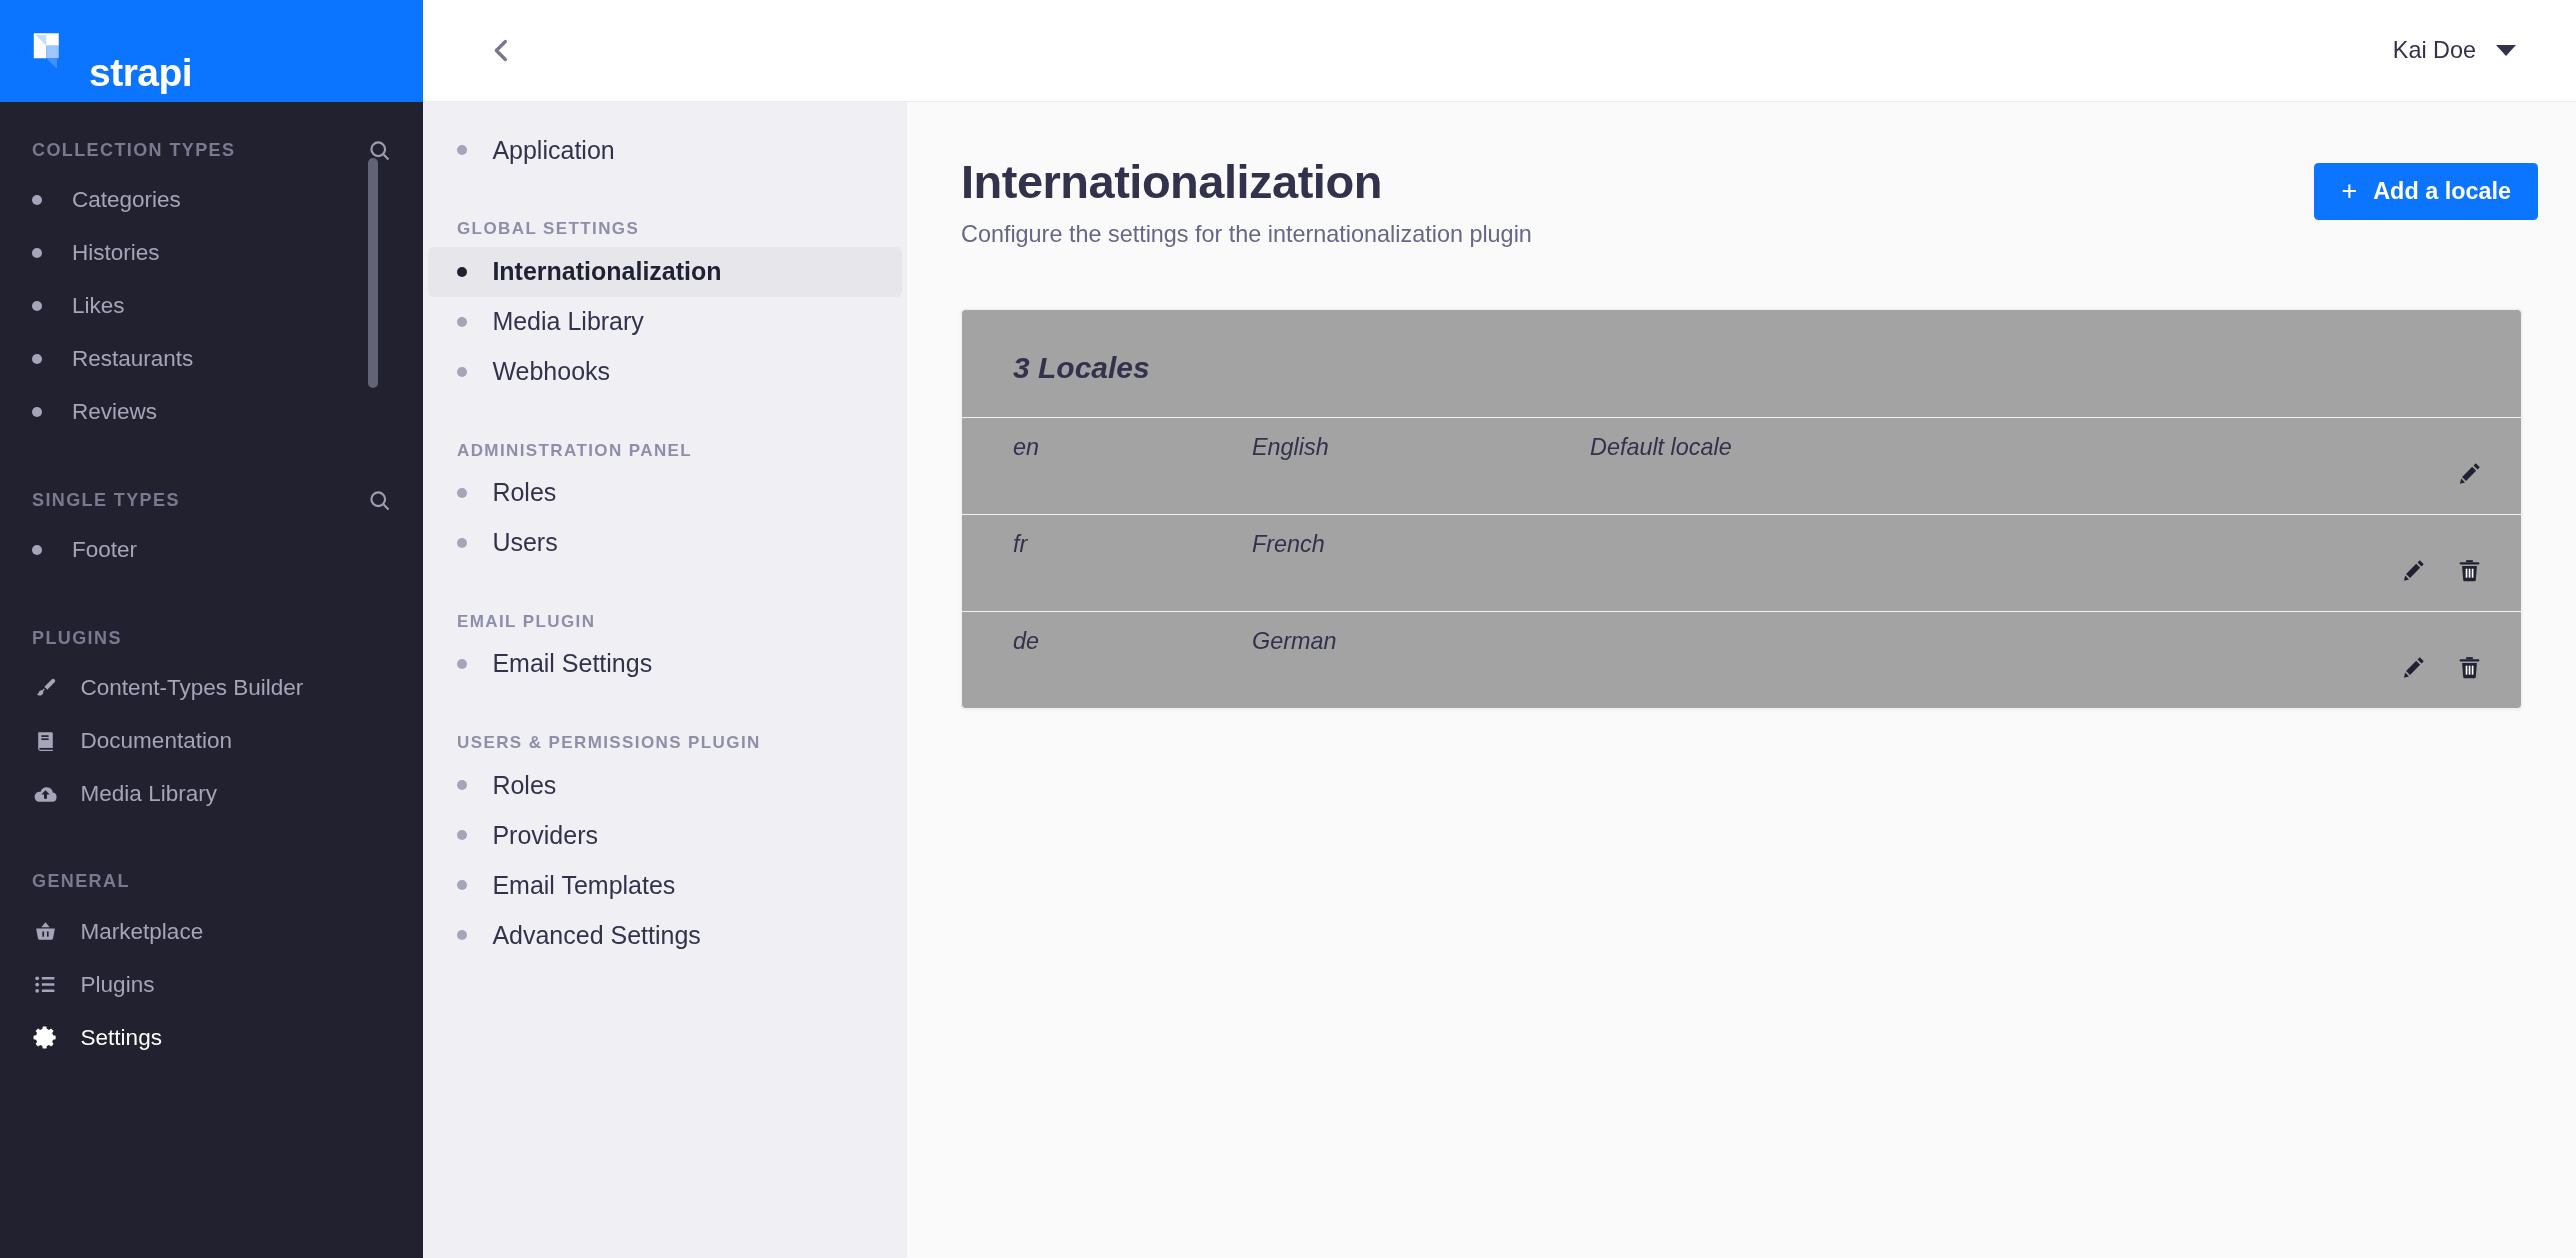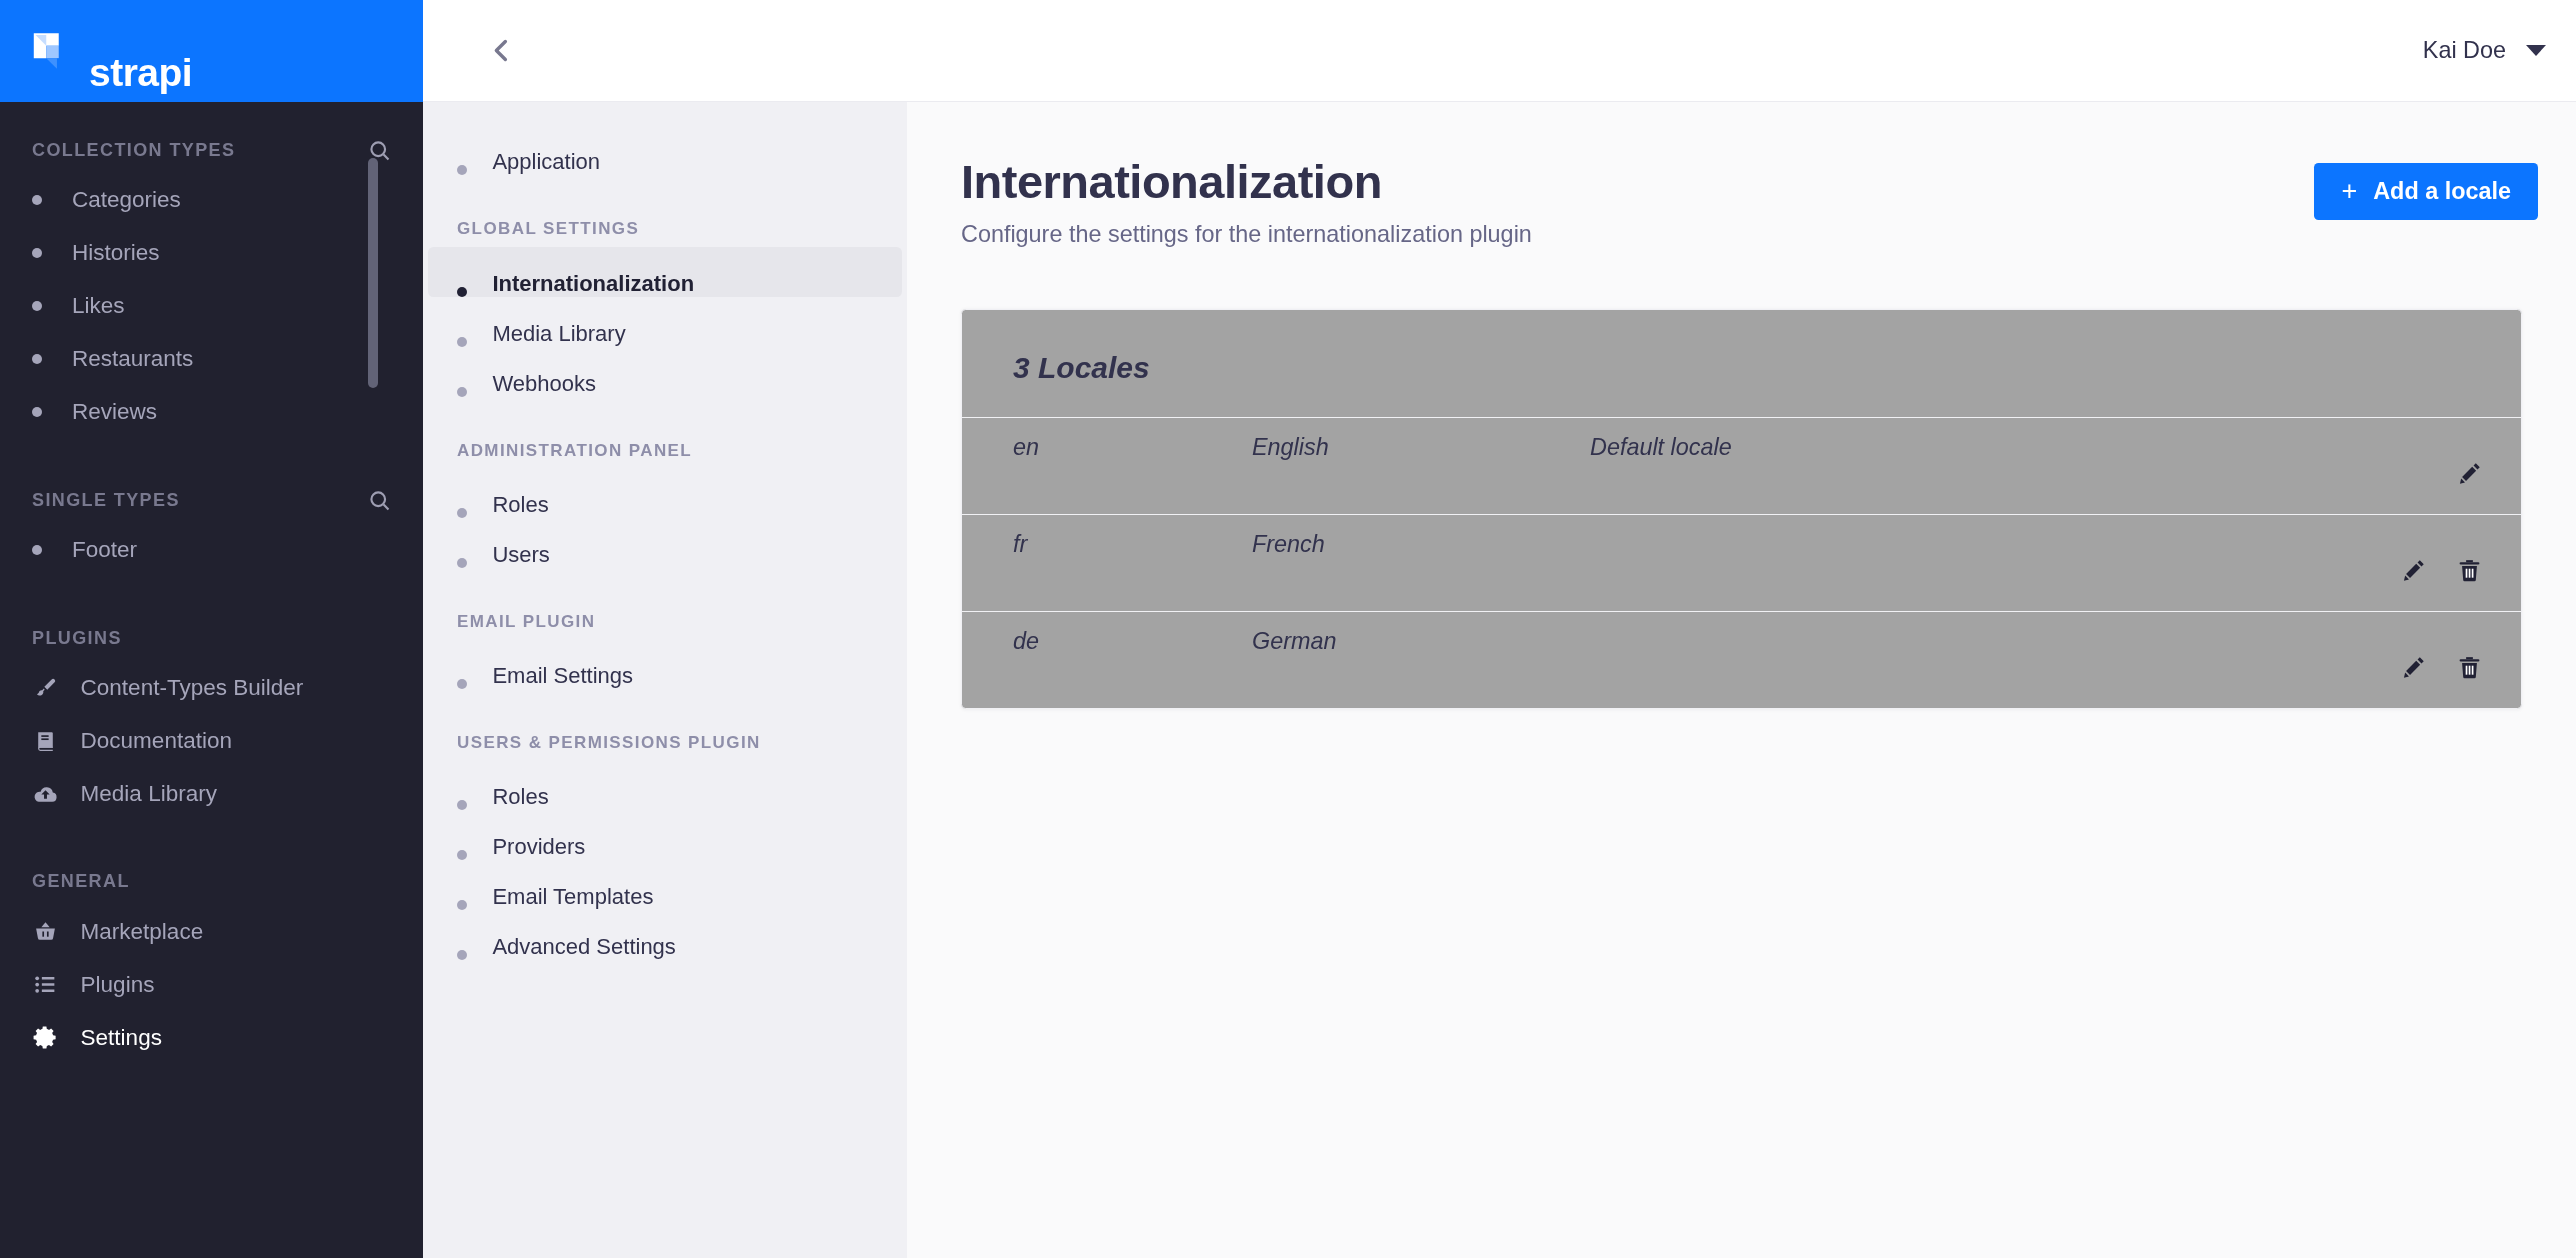--- a/index.html
+++ b/index.html
@@ -66,41 +66,41 @@
     position: absolute; top: 0; left: 0; width: 484px; height: 102px;
     background: #ffffff; border-bottom: 0.9px solid #ebebf0;
     display:flex; align-items:center; padding-left: 63px;
   }
   .back-chev { width: 31px; height: 31px; cursor: pointer; }
   .sub-sec-title {
     color: #8e8ea9; font-size: 17px; font-weight: 700; letter-spacing: 1.4px;
     padding-left: 34px; margin-top: 44px; margin-bottom: 7.2px;
   }
   .sub-item {
-    display: flex; align-items: flex-end; height: 50px;
+    display: flex; align-items: center; height: 50px;
     margin: 0 5.4px; border-radius: 5.4px; padding-left: 29px;
-    color: #32324d; font-size: 22px; cursor: pointer;
+    color: #32324d; font-size: 25px; cursor: pointer;
   }
   .sub-item.active { background: #e6e6eb; font-weight: 600; color: #212134; }
   .sub-bullet {
     width: 10px; height: 10px; border-radius: 50%;
     background: #a5a5ba; flex: 0 0 10px; margin-right: 25px;
   }
   .sub-item.active .sub-bullet { background: #212134; }
   .sub-first { margin-top: 23.4px; }
 
   
   .main {
     flex: 1 1 auto; background: #fafafb;
     display: flex; flex-direction: column; position: relative;
   }
   .topbar {
     height: 102px; background: #ffffff; border-bottom: 0.9px solid #ebebf0;
     display: flex; align-items: center; justify-content: flex-end;
-    padding-right: 30px; gap: 20px;
+    padding-right: 60px; gap: 20px;
   }
   .user-name { font-size: 23.4px; color: #32324d; }
   .caret { width: 0; height: 0; border-left: 10px solid transparent;
            border-right: 10px solid transparent; border-top: 11.7px solid #32324d; }
 
   .page-head {
     display: flex; align-items: flex-start; justify-content: space-between;
     padding: 52px 38px 0 54px;
   }
   .page-title { font-size: 47px; font-weight: 700; color: #32324d; letter-spacing: -0.5px; }

